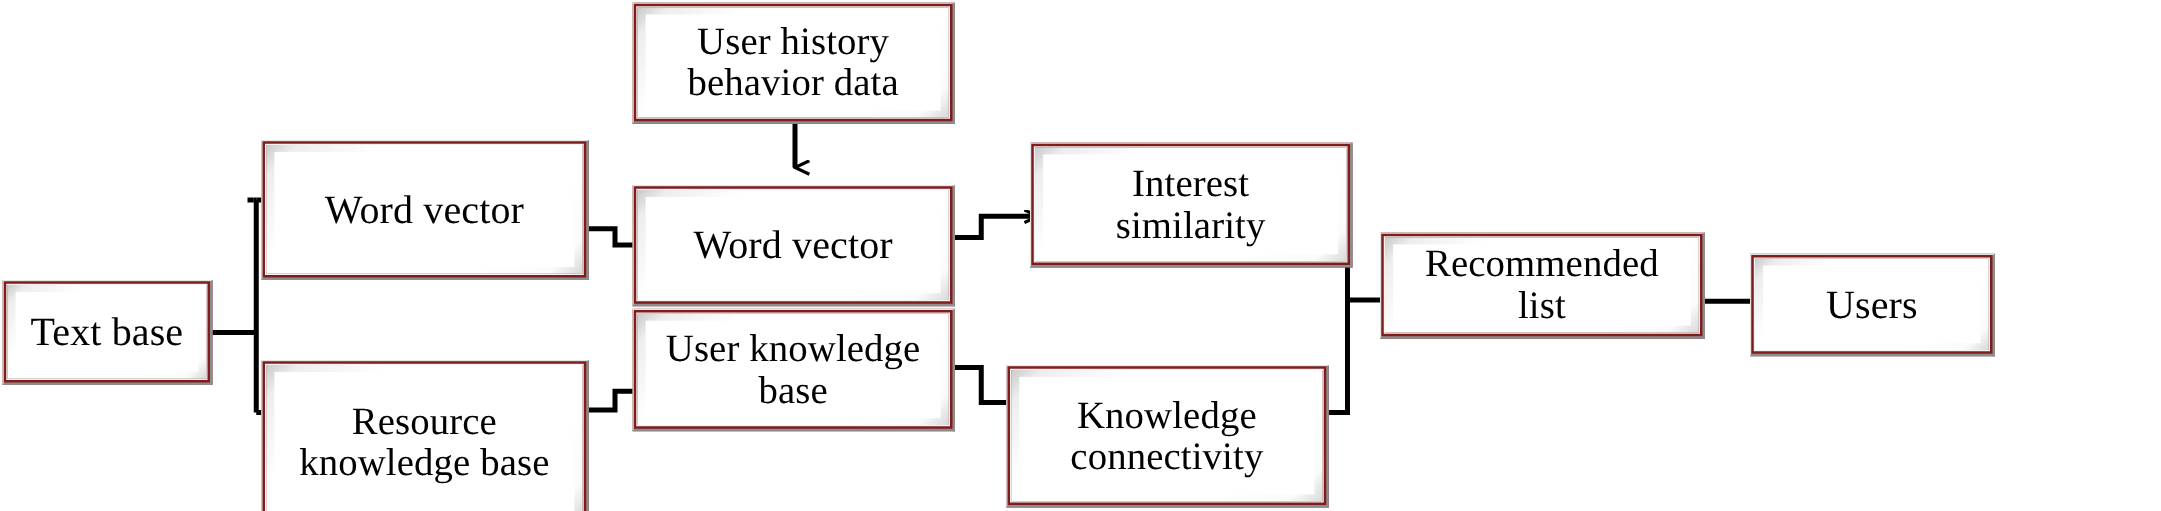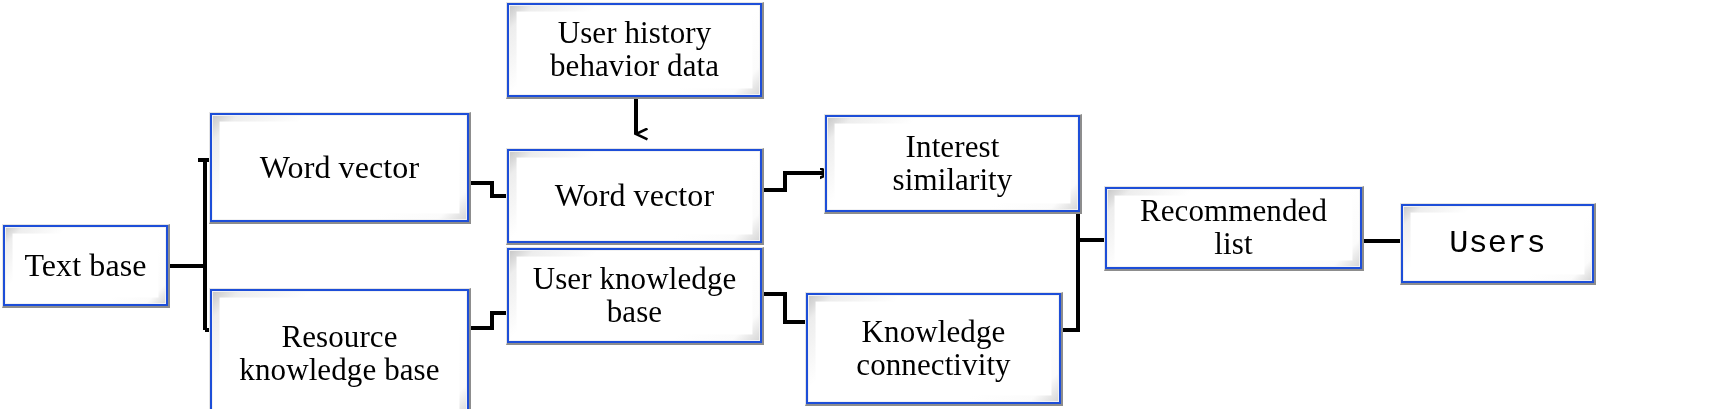--- a/index.html
+++ b/index.html
@@ -12,21 +12,21 @@
     width: 1729px;
     height: 409px;
     background: #ffffff;
     overflow: hidden;
     font-family: "Liberation Serif", "DejaVu Serif", serif;
   }
   
   .node {
     position: absolute;
     box-sizing: border-box;
-    background: #1d4ed8;
+    background: #7f1d1d;
     border-top: 1px solid #e4e4e4;
     border-left: 1px solid #e4e4e4;
     border-right: 2px solid #8d8d8d;
     border-bottom: 2px solid #8d8d8d;
     padding: 2px;
   }
   .node .inner {
     position: relative;
     width: 100%;
     height: 100%;
@@ -181,19 +181,19 @@
     </div>
   </div>
 
   <div class="node fs31" style="left:1104px; top:186px; width:260px; height:85px;">
     <div class="inner">
       <div class="lbl">Recommended
 list</div>
     </div>
   </div>
 
-  <div class="node fs32" style="left:1400px; top:203px; width:196px; height:82px;font-family:Liberation Mono, monospace;">
+  <div class="node fs32" style="left:1400px; top:203px; width:196px; height:82px;">
     <div class="inner">
       <div class="lbl">Users</div>
     </div>
   </div>
 
 </div>
 
 </body></html>

